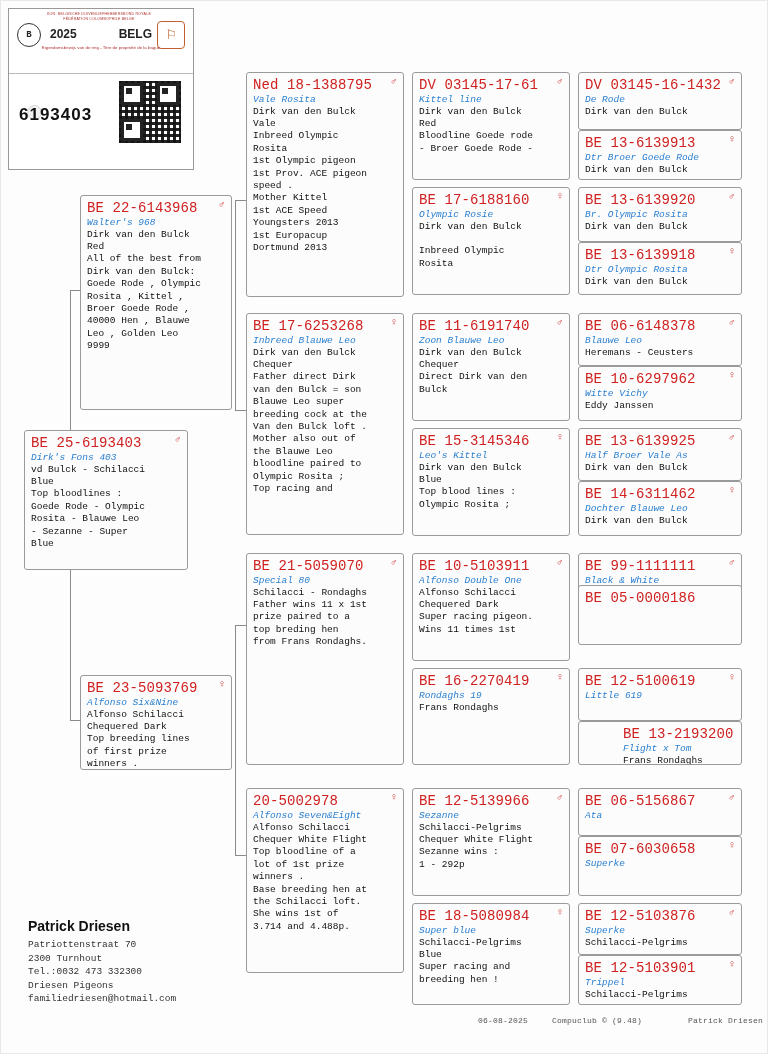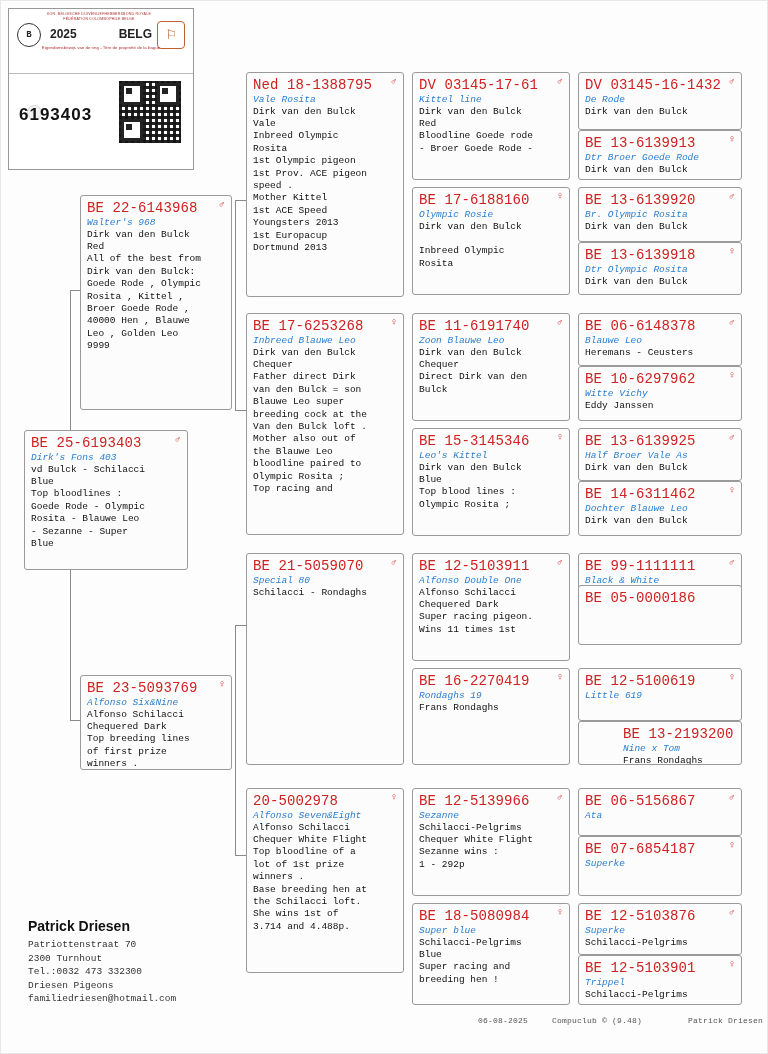--- a/index.html
+++ b/index.html
@@ -245,20 +245,24 @@
 bloodline paired to
 Olympic Rosita ;
 Top racing and</div>
   </div>
 
   <div class="box" style="left:246px;top:553px;width:158px;height:212px;">
     <span class="sex">♂</span>
     <div class="ring">BE  21-5059070</div>
     <div class="name">Special 80</div>
     <div class="owner">Schilacci - Rondaghs</div>
+    <div class="lines">Father wins 11 x 1st
+prize paired to a
+top breding hen
+from Frans Rondaghs.</div>
   </div>
 
   <div class="box" style="left:246px;top:788px;width:158px;height:185px;">
     <span class="sex">♀</span>
     <div class="ring">   20-5002978</div>
     <div class="name">Alfonso Seven&amp;Eight</div>
     <div class="owner">Alfonso Schilacci</div>
     <div class="lines">Chequer White Flight
 Top bloodline of a
 lot of 1st prize
@@ -304,21 +308,21 @@
     <div class="ring">BE  15-3145346</div>
     <div class="name">Leo's Kittel</div>
     <div class="owner">Dirk van  den Bulck</div>
     <div class="lines">Blue
 Top blood lines :
 Olympic Rosita ;</div>
   </div>
 
   <div class="box" style="left:412px;top:553px;width:158px;height:108px;">
     <span class="sex">♂</span>
-    <div class="ring">BE  12-5103911</div>
+    <div class="ring">BE  10-5103911</div>
     <div class="name">Alfonso Double One</div>
     <div class="owner">Alfonso Schilacci</div>
     <div class="lines">Chequered Dark
 Super racing pigeon.
 Wins 11 times 1st</div>
   </div>
 
   <div class="box" style="left:412px;top:668px;width:158px;height:97px;">
     <span class="sex">♀</span>
     <div class="ring">BE  16-2270419</div>
@@ -411,33 +415,33 @@
   </div>
   <div class="box" style="left:578px;top:668px;width:164px;height:53px;">
     <span class="sex">♀</span>
     <div class="ring">BE  12-5100619</div>
     <div class="name">Little 619</div>
     <div class="owner"></div>
   </div>
   <div class="box" style="left:578px;top:721px;width:164px;height:44px;padding-left:44px;">
     <span class="sex"></span>
     <div class="ring">BE  13-2193200</div>
-    <div class="name">Nine x Tom</div>
+    <div class="name">Flight x Tom</div>
     <div class="owner">Frans Rondaghs</div>
   </div>
 
   <div class="box" style="left:578px;top:788px;width:164px;height:48px;">
     <span class="sex">♂</span>
     <div class="ring">BE  06-5156867</div>
     <div class="name">Ata</div>
     <div class="owner"></div>
   </div>
   <div class="box" style="left:578px;top:836px;width:164px;height:60px;">
     <span class="sex">♀</span>
-    <div class="ring">BE  07-6854187</div>
+    <div class="ring">BE  07-6030658</div>
     <div class="name">Superke</div>
     <div class="owner"></div>
   </div>
   <div class="box" style="left:578px;top:903px;width:164px;height:52px;">
     <span class="sex">♂</span>
     <div class="ring">BE  12-5103876</div>
     <div class="name">Superke</div>
     <div class="owner">Schilacci-Pelgrims</div>
   </div>
   <div class="box" style="left:578px;top:955px;width:164px;height:50px;">

